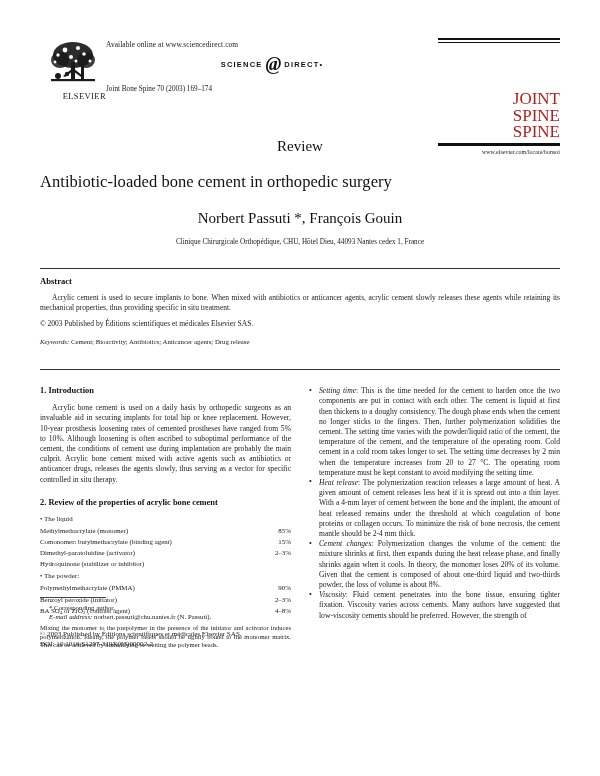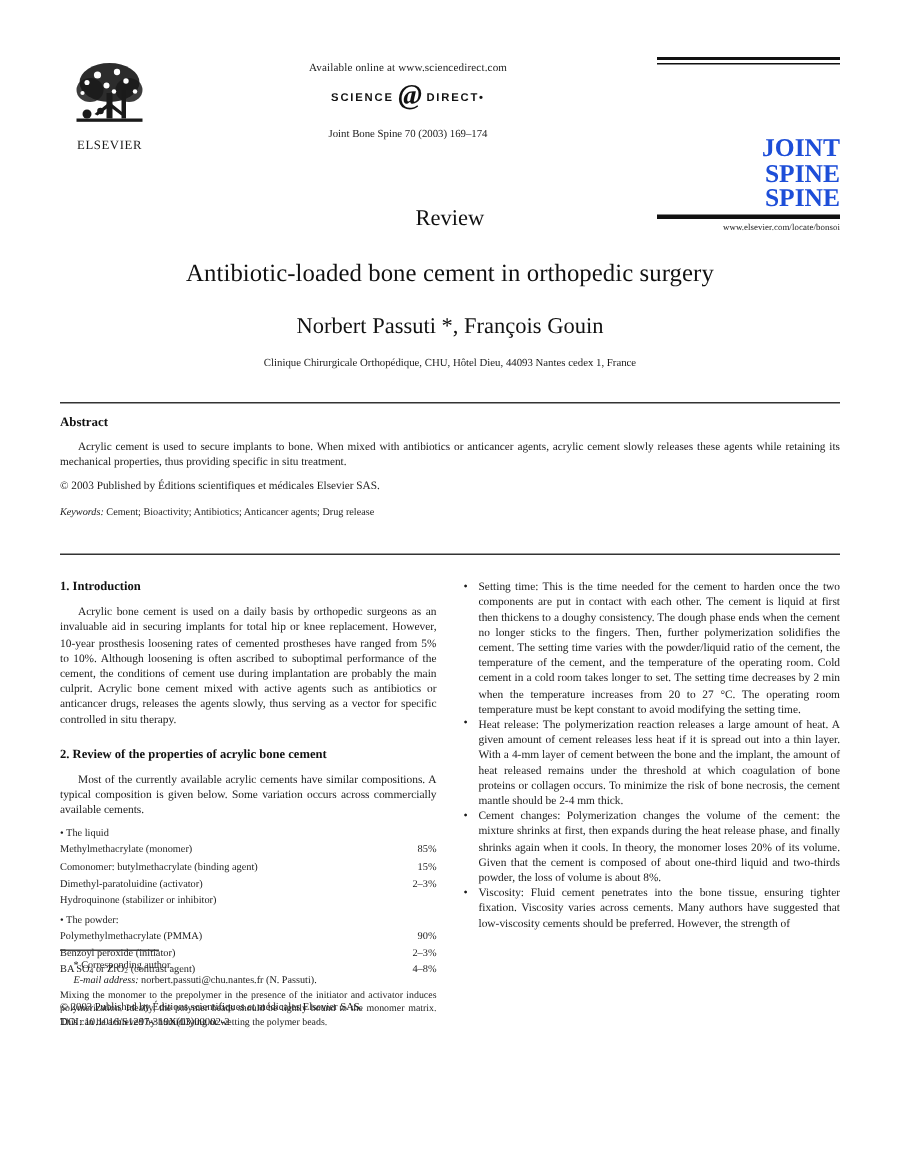--- a/index.html
+++ b/index.html
@@ -26,38 +26,38 @@
   
   .masthead {
     display: flex;
     align-items: flex-start;
     justify-content: space-between;
     padding-top: 38px;
     height: 76px;
   }
   .elsevier-logo {
     width: 66px;
-    text-align: center;
+    text-align: right;
     flex: 0 0 auto;
   }
   .elsevier-tree {
     display: block;
     margin: 0 auto;
   }
   .elsevier-word {
     font-family: "Liberation Serif", serif;
     font-size: 8.5px;
     letter-spacing: 0.4px;
     margin-top: 1px;
     color: #1a1a1a;
   }
 
   .sd-block {
     flex: 1 1 auto;
-    text-align: center;
+    text-align: left;
     padding-top: 2px;
   }
   .sd-available {
     font-size: 7.4px;
     color: #1a1a1a;
     letter-spacing: 0.1px;
   }
   .sd-logo {
     margin-top: 7px;
     display: flex;
@@ -94,25 +94,25 @@
     padding-top: 0px;
   }
   .jbs-rule-top {
     border-top: 2px solid #111;
     border-bottom: 1px solid #111;
     height: 2px;
     margin-bottom: 2px;
   }
   .jbs-name {
     font-family: "Liberation Serif", serif;
-    font-weight: bold;
+    font-weight: normal;
     font-size: 17px;
     line-height: 0.98;
     letter-spacing: 0px;
-    color: #1d4ed8;
+    color: #b91c1c;
     margin-top: 48px;
   }
   .jbs-name div { display: block; }
   .jbs-rule-bot {
     border-top: 3px solid #111;
     margin-top: 2px;
   }
   .jbs-url {
     font-size: 5.9px;
     margin-top: 3px;
@@ -121,21 +121,20 @@
   }
 
   
   .doctype {
     text-align: center;
     font-size: 15px;
     margin-top: 24px;
     color: #111;
   }
   .article-title {
-    text-align: center;
     font-size: 16.5px;
     margin-top: 17px;
     color: #111;
     font-weight: normal;
     letter-spacing: 0.05px;
   }
   .authors {
     text-align: center;
     font-size: 15px;
     margin-top: 18px;
@@ -253,21 +252,21 @@
     margin-bottom: 0px;
   }
   ul.bullets > li::before {
     content: "\2022";
     position: absolute;
     left: 0;
     top: -0.5px;
     font-size: 8px;
     color: #1a1a1a;
   }
-  .term { }
+  .term { font-style: italic; }
 
   
   .footnote {
     position: absolute;
     left: 0;
     bottom: 0;
     width: 251px;
   }
   .fn-rule {
     border-top: 0.9px solid #444;
@@ -361,21 +360,20 @@
     </div>
   </div>
 
   <div class="columns">
 
     <div class="col">
       <h2 class="sec">1. Introduction</h2>
       <p class="body">Acrylic bone cement is used on a daily basis by orthopedic surgeons as an invaluable aid in securing implants for total hip or knee replacement. However, 10-year prosthesis loosening rates of cemented prostheses have ranged from 5% to 10%. Although loosening is often ascribed to suboptimal performance of the cement, the conditions of cement use during implantation are probably the main culprit. Acrylic bone cement mixed with active agents such as antibiotics or anticancer drugs, releases the agents slowly, thus serving as a vector for specific controlled in situ therapy.</p>
 
       <h2 class="sec spaced">2. Review of the properties of acrylic bone cement</h2>
-      <p class="body">Most of the currently available acrylic cements have similar compositions. A typical composition is given below. Some variation occurs across commercially available cements.</p>
 
       <div class="comp-bullet">
         <span class="dot">•</span>
         <span>The liquid</span>
       </div>
 
       <div class="comp-row">
         <span>Methylmethacrylate (monomer)</span>
         <span class="pct">85%</span>
       </div>

